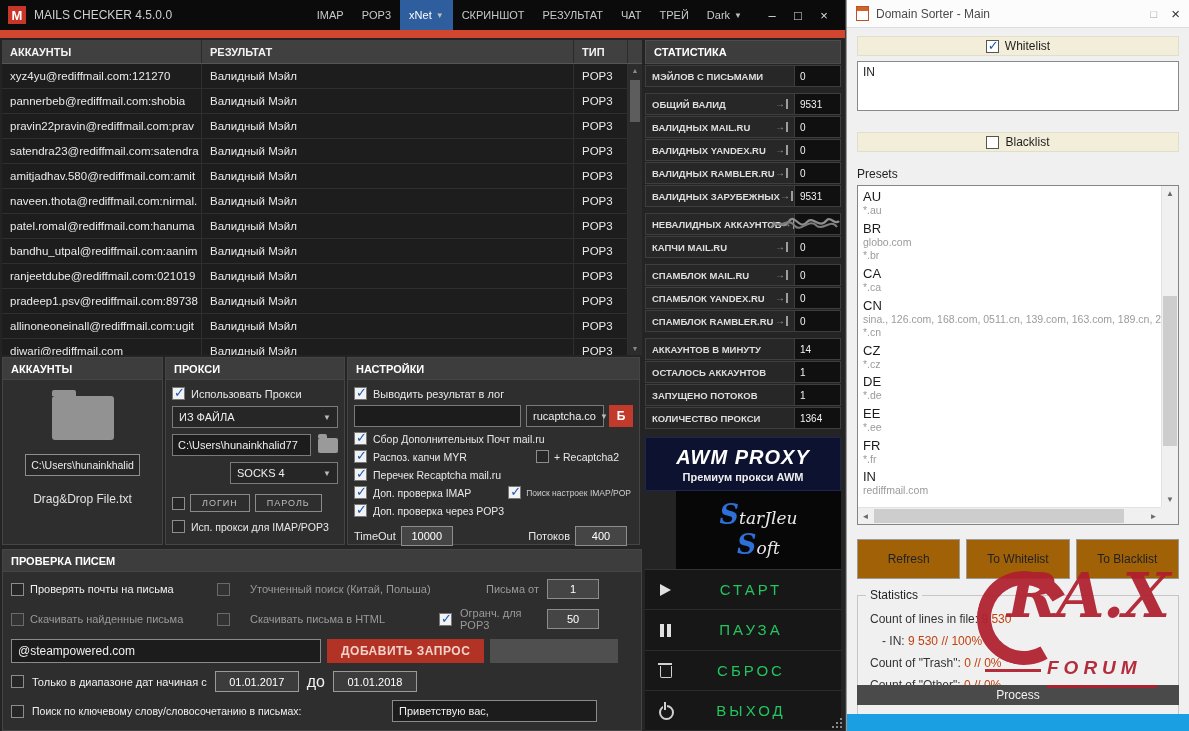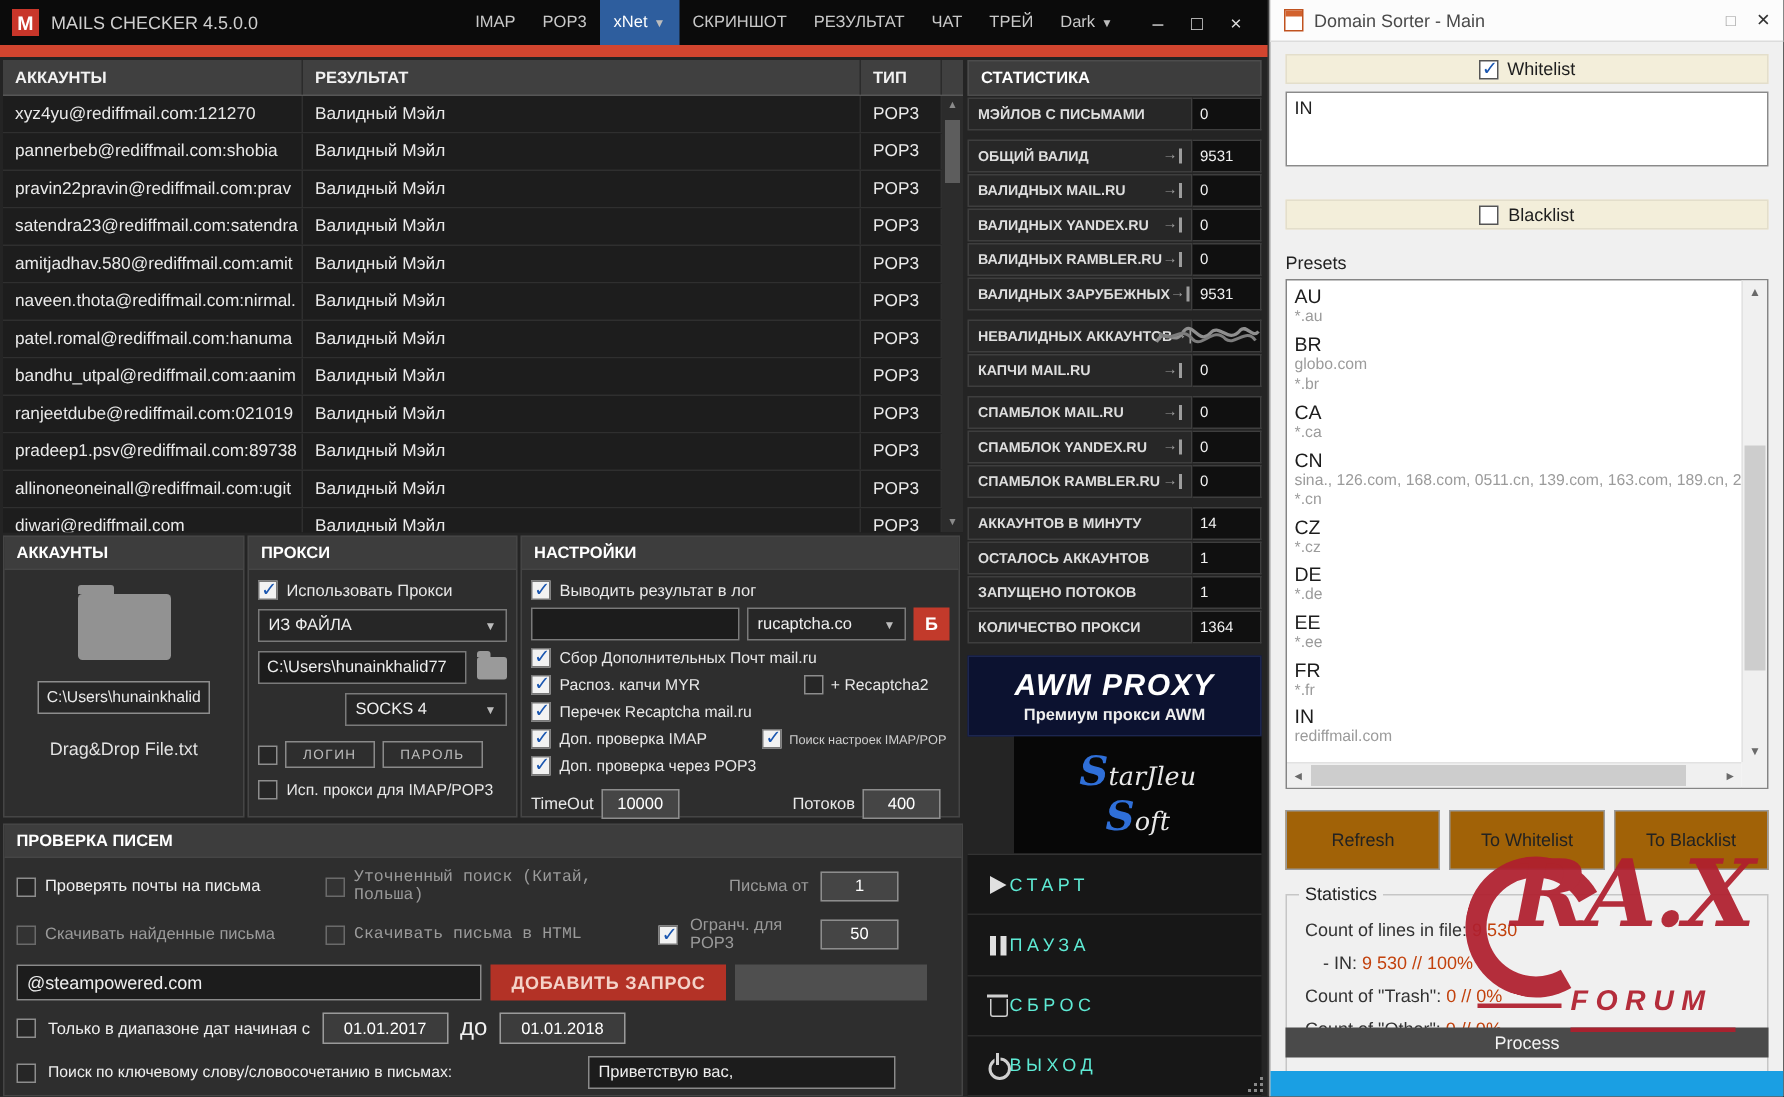--- a/index.html
+++ b/index.html
@@ -46,21 +46,21 @@
   .scribble{position:absolute;right:0;top:0;width:72px;height:100%;}
 
   .awm{margin-top:8px;height:54px;background:#0c1230;border:1px solid #1c2650;display:flex;flex-direction:column;align-items:center;justify-content:center;flex:none;}
   .awm-line1{color:#fff;font-size:20px;font-weight:bold;font-style:italic;letter-spacing:1px;white-space:nowrap;}
   .awm-line2{color:#eee;font-size:11px;font-weight:bold;margin-top:2px;white-space:nowrap;}
   .brand{height:78px;background:#070707;display:flex;flex-direction:column;align-items:center;justify-content:center;flex:none;font-family:"DejaVu Serif",serif;font-style:italic;margin-left:31px;}
   .brand-line{color:#e8e8e8;font-size:17px;line-height:1.1;}
   .brand-line::first-letter{color:#2f6fd8;font-size:27px;font-weight:bold;}
   .actions{flex:1;display:flex;flex-direction:column;background:#171717;border-top:1px solid #333;}
   .action{flex:1;display:flex;align-items:center;padding:0 12px;border-bottom:1px solid #2c2c2c;}
-  .action-label{flex:1;text-align:left;color:#5eead4;font-size:12px;letter-spacing:3px;}
+  .action-label{flex:1;text-align:center;color:#22c55e;font-size:15px;letter-spacing:3px;}
   .a-icon{width:16px;height:16px;position:relative;flex:none;}
   .icon-play::before{content:"";position:absolute;left:3px;top:2px;border-left:11px solid #e0e0e0;border-top:6.5px solid transparent;border-bottom:6.5px solid transparent;}
   .icon-pause::before{content:"";position:absolute;left:3px;top:2px;width:4px;height:13px;background:#e0e0e0;box-shadow:7px 0 0 #e0e0e0;}
   .icon-trash::before{content:"";position:absolute;left:3px;top:4px;width:10px;height:11px;border:1.5px solid #d0d0d0;border-top:none;border-radius:0 0 2px 2px;}
   .icon-trash::after{content:"";position:absolute;left:1px;top:1px;width:14px;height:2px;background:#d0d0d0;}
   .icon-save::before{content:"";position:absolute;left:2px;top:2px;width:12px;height:12px;border:1.5px solid #d0d0d0;}
   .icon-save::after{content:"";position:absolute;left:5px;top:8px;width:6px;height:5px;background:#d0d0d0;}
   .icon-power::before{content:"";position:absolute;left:2px;top:3px;width:11px;height:11px;border:2px solid #d0d0d0;border-radius:50%;}
   .icon-power::after{content:"";position:absolute;left:7px;top:0;width:2px;height:8px;background:#d0d0d0;box-shadow:0 0 0 1px #171717;}
   .grip{position:absolute;right:3px;bottom:3px;width:13px;height:13px;z-index:6;}
@@ -95,21 +95,21 @@
   .pp-btn{border:1px solid #8a8a8a;color:#bdbdbd;font-size:9px;padding:3px 11px;background:transparent;letter-spacing:1px;}
   .b-btn{width:24px;height:22px;background:#c23a2b;color:#fff;font-weight:bold;font-size:12px;display:flex;align-items:center;justify-content:center;flex:none;}
   .s-row{display:flex;align-items:center;gap:6px;color:#e8e8e8;font-size:10.5px;}
   .s-sub{display:flex;align-items:center;gap:5px;margin-left:auto;margin-right:14px;}
   .s-sub.tight{margin-right:2px;}
   .s-small{font-size:8.5px;color:#cfcfcf;}
   .num-input{width:52px;height:20px;background:#454545;border:1px solid #8d8d8d;color:#fff;font-size:11px;text-align:center;font-family:inherit;}
   .mc-body{padding:7px 8px;display:flex;flex-direction:column;gap:8px;flex:1;}
   .mc-row{display:flex;align-items:center;gap:8px;}
   .g1{width:198px;flex:none;display:flex;align-items:center;gap:6px;}
-  .g2{width:214px;flex:none;display:flex;align-items:center;gap:6px;font-family:Liberation Mono, monospace;}
+  .g2{width:214px;flex:none;display:flex;align-items:center;gap:20px;}
   .g3{margin-left:auto;display:flex;align-items:center;gap:8px;margin-right:34px;}
   .query-input{width:310px;flex:none;height:24px;background:#1c1c1c;border:1px solid #8a8a8a;color:#eee;font-size:12px;padding:0 6px;font-family:inherit;}
   .add-btn{height:24px;background:#b33226;color:#f4d2c8;font-weight:bold;font-size:12px;border:none;padding:0 14px;letter-spacing:0.5px;font-family:inherit;}
   .filler-strip{height:24px;width:128px;background:#4f4f4f;}
   .date-box{width:84px;height:21px;background:#3c3c3c;border:1px solid #9a9a9a;color:#fff;font-size:11px;text-align:center;font-family:inherit;}
   .kw-input{width:205px;height:22px;margin-left:auto;margin-right:36px;background:#1c1c1c;border:1px solid #8a8a8a;color:#eee;font-size:11px;padding:0 6px;font-family:inherit;}
 
   
   #domain-window{position:absolute;left:846px;top:0;width:343px;height:731px;background:#f0f0f0;border-left:1px solid #9a9a9a;}
   .d-titlebar{height:28px;background:#fcfcfc;display:flex;align-items:center;padding:0 9px;gap:7px;border-bottom:1px solid #dcdcdc;}
@@ -521,21 +521,21 @@
 
   <div class="panel" id="settings-panel">
     <div class="sec-header">НАСТРОЙКИ</div>
     <div class="p-body" style="gap:5px;">
       <div class="cb-row">
         <span class="cb checked"></span>
         <span>Выводить результат в лог</span>
       </div>
       <div class="row-flex">
         <input class="tinput" style="flex: 1 1 0%;" value="">
-        <div class="select" style="width:106px;">
+        <div class="select" style="width:78px;">
           <span>rucaptcha.co</span>
           <span class="caret">▼</span>
         </div>
         <div class="b-btn">Б</div>
       </div>
       <div class="s-row">
         <span class="cb checked"></span>
         <span>Сбор Дополнительных Почт mail.ru</span>
       </div>
       <div class="s-row">

